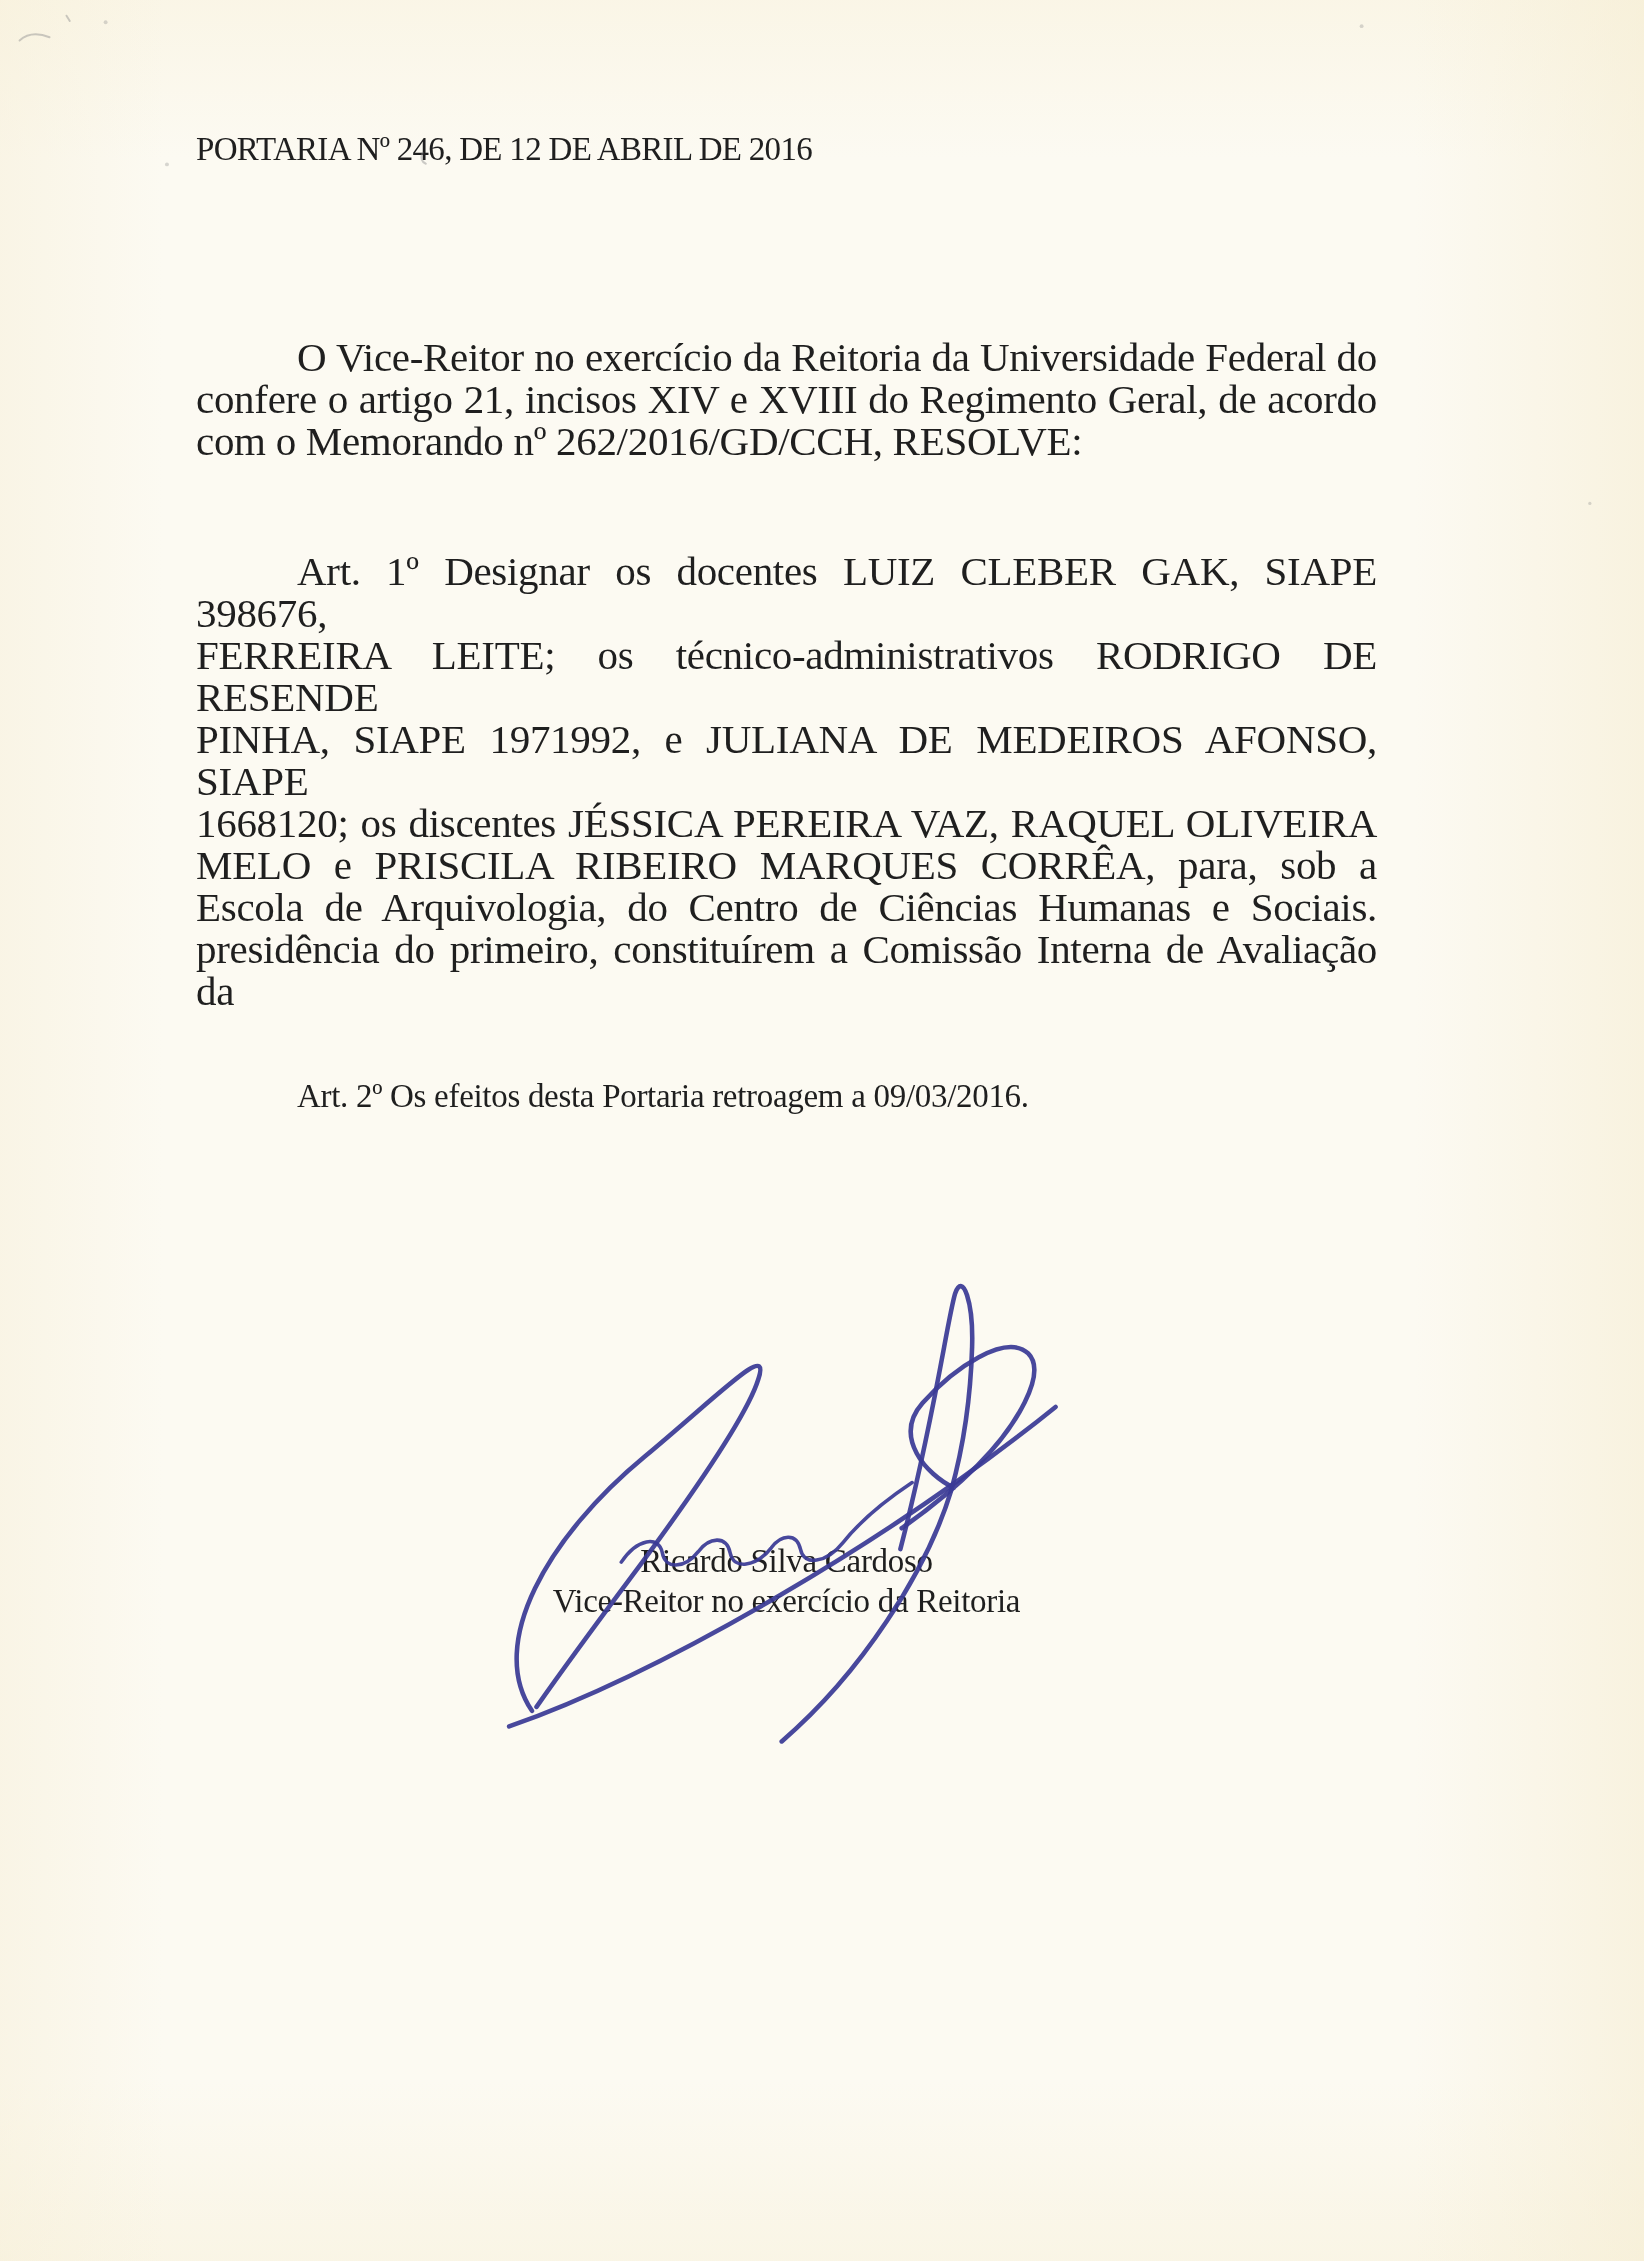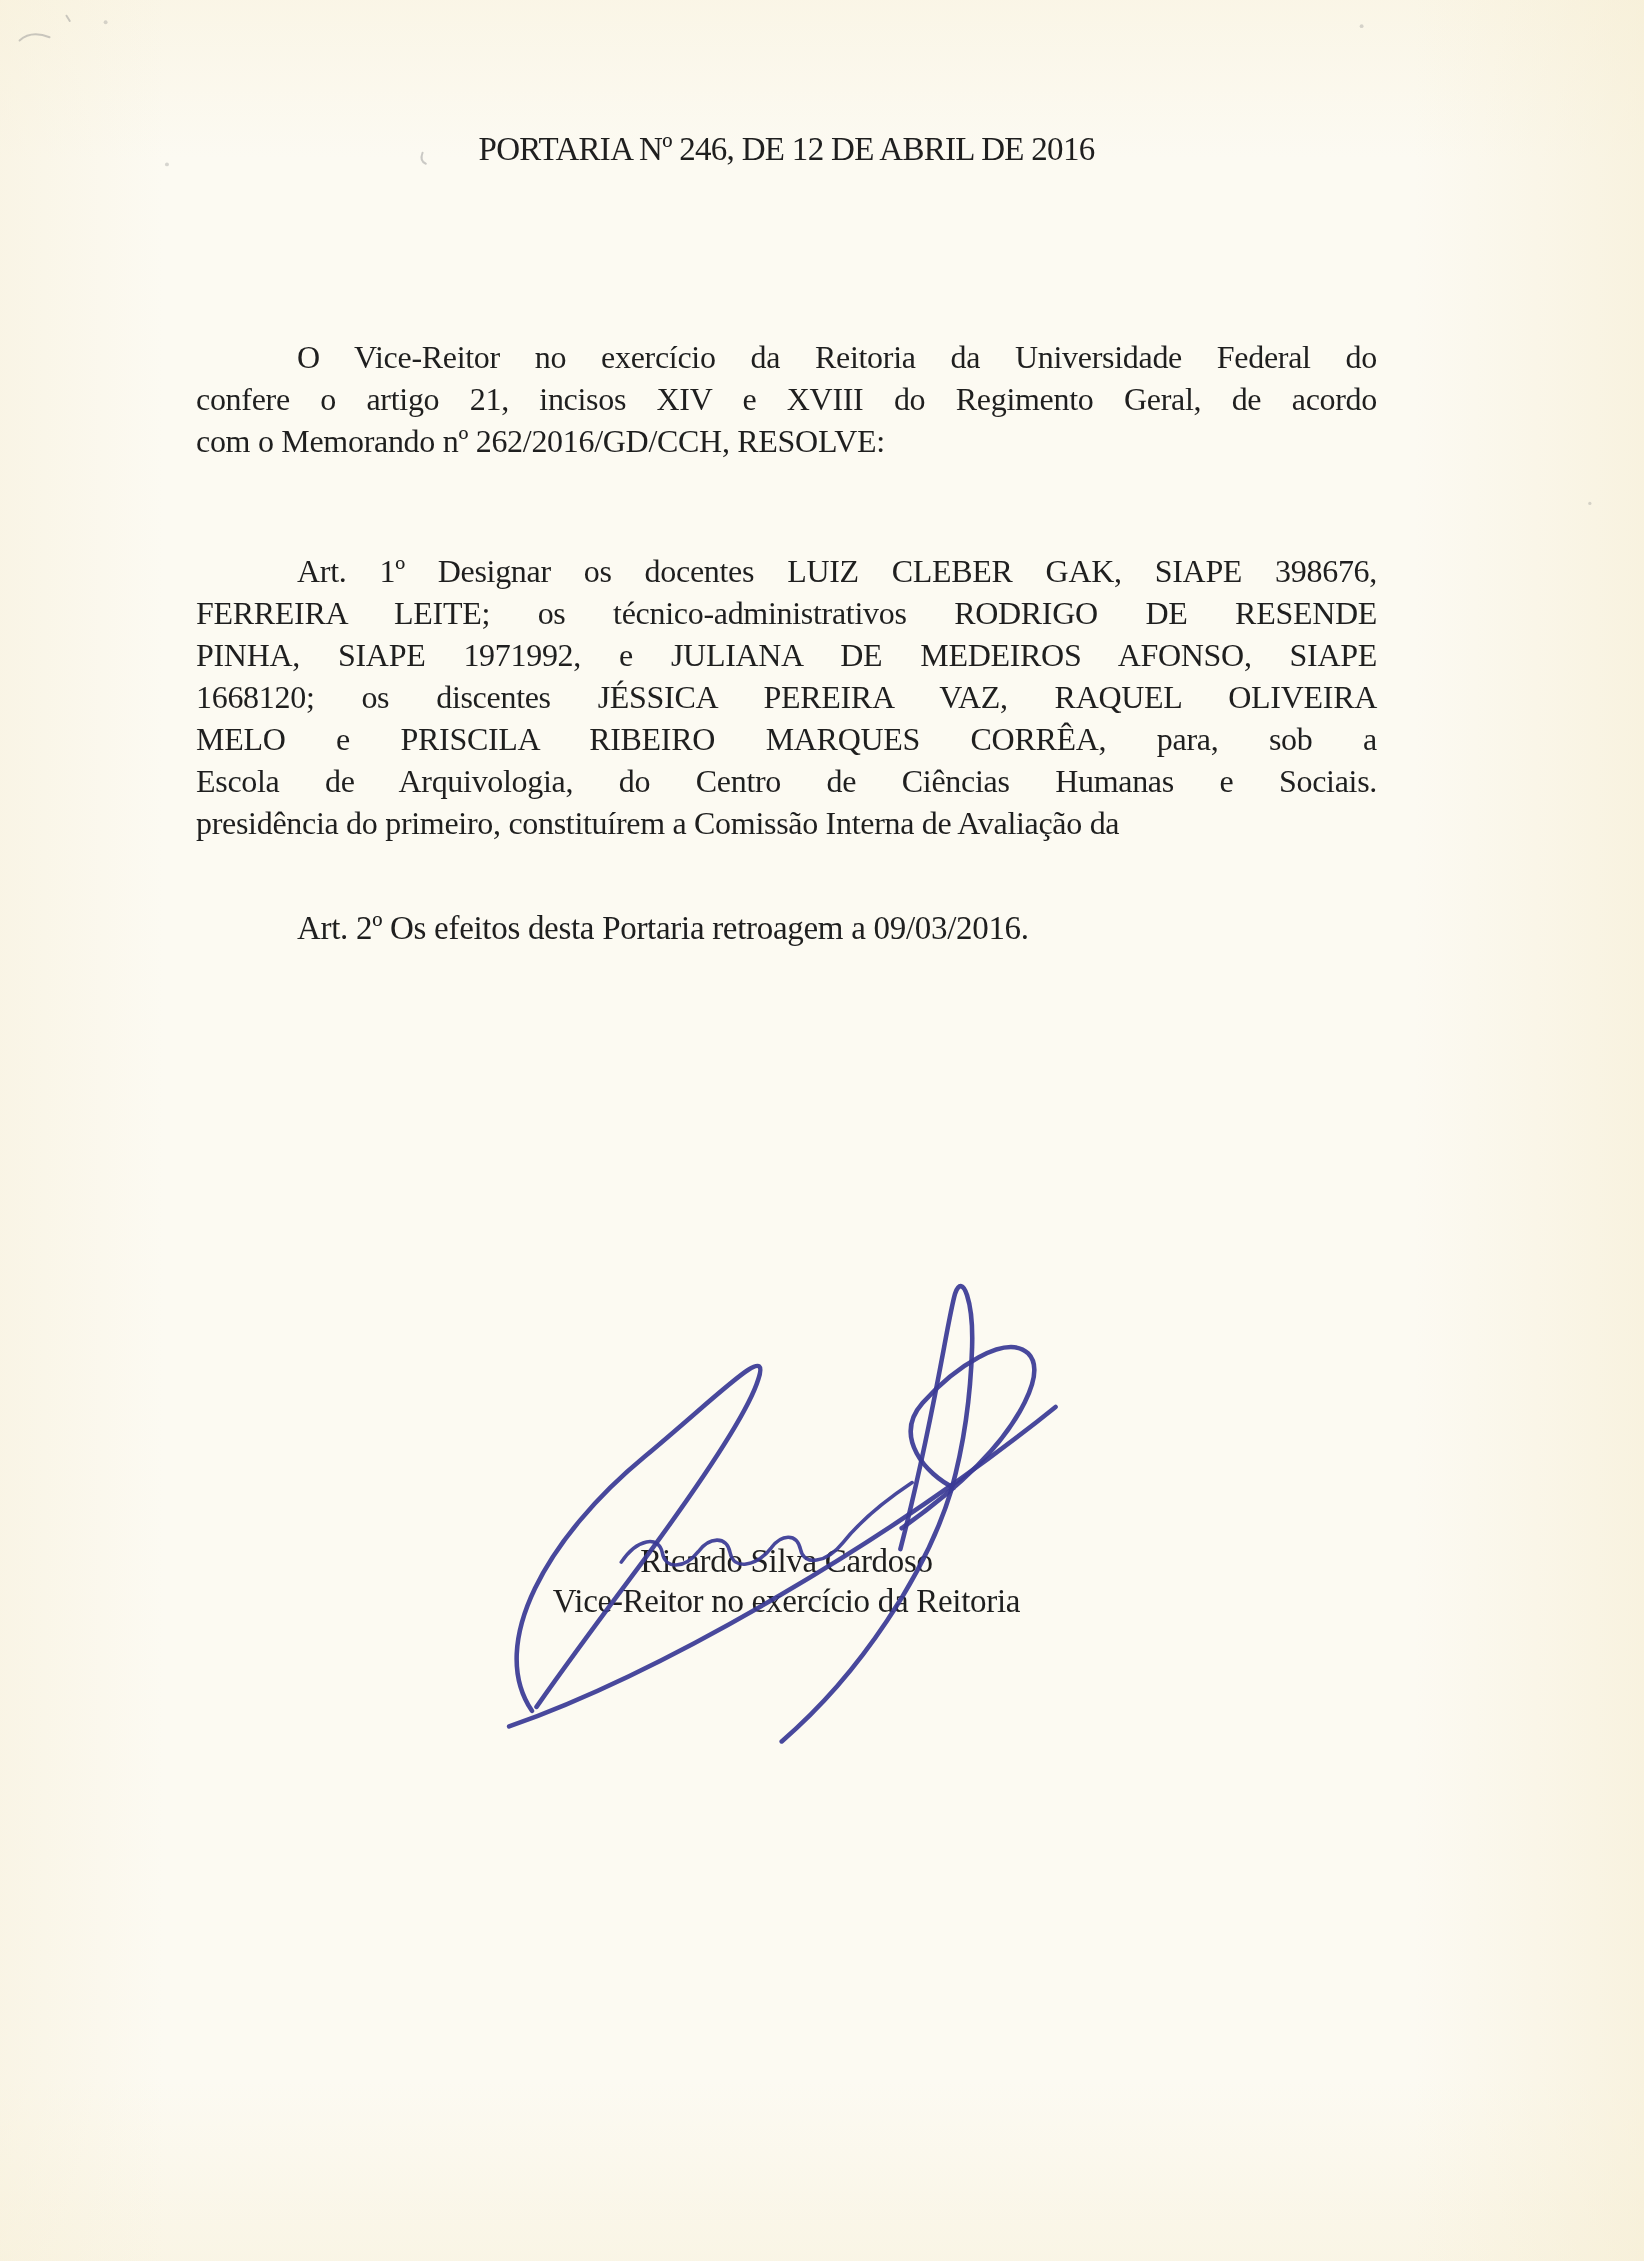--- a/index.html
+++ b/index.html
@@ -12,22 +12,22 @@
       linear-gradient(90deg, rgba(246,238,214,.45) 0, rgba(255,255,255,0) 10%, rgba(255,255,255,0) 86%, rgba(245,236,208,.55) 100%),
       linear-gradient(180deg, rgba(248,241,219,.5) 0, rgba(255,255,255,0) 7%, rgba(255,255,255,0) 92%, rgba(247,239,214,.45) 100%);
     font-family:"Liberation Serif","DejaVu Serif",serif;
     color:var(--ink-color,#1f1f1f);
     overflow:hidden;
   }
   .content{position:absolute;left:196px;top:0;width:1181px;}
   .header{text-align:center;padding-top:82px;}
   .logo-wrap{display:inline-block;line-height:0;}
   .institution{font-size:31px;line-height:38px;margin-top:1.3px;letter-spacing:-0.7px;white-space:nowrap;}
-  .doc-title{text-align:center;margin-top:130px;font-size:33px;line-height:39px;letter-spacing:-0.7px;}
-  .para{font-size:32px;line-height:42px;letter-spacing:-0.3px;font-family:Liberation Serif, serif;}
+  .doc-title{text-align:left;margin-top:130px;font-size:33px;line-height:39px;letter-spacing:-0.7px;}
+  .para{font-size:41px;line-height:42px;letter-spacing:-0.3px;font-family:Liberation Serif, serif;}
   .para .line{text-align:justify;text-align-last:justify;}
   .para .line:last-child{text-align-last:left;}
   .para .line:first-child{text-indent:101px;}
   .preamble{margin-top:167px;}
   .article-1{margin-top:88px;}
   .article-2{margin-top:63px;font-size:33px;line-height:42px;text-indent:101px;letter-spacing:-0.3px;}
   .signature-block{position:absolute;left:196px;top:1541px;width:1181px;text-align:center;
     font-size:33px;line-height:40px;letter-spacing:-0.3px;}
   .signature-ink{position:absolute;left:470px;top:1275px;pointer-events:none;z-index:3;}
   .scan-artifacts{position:absolute;left:0;top:0;pointer-events:none;z-index:2;}

